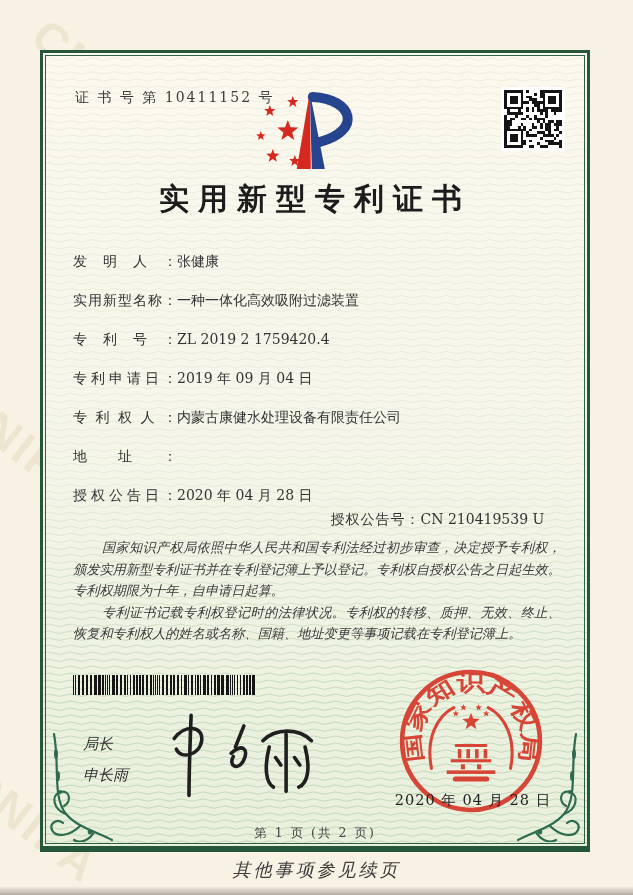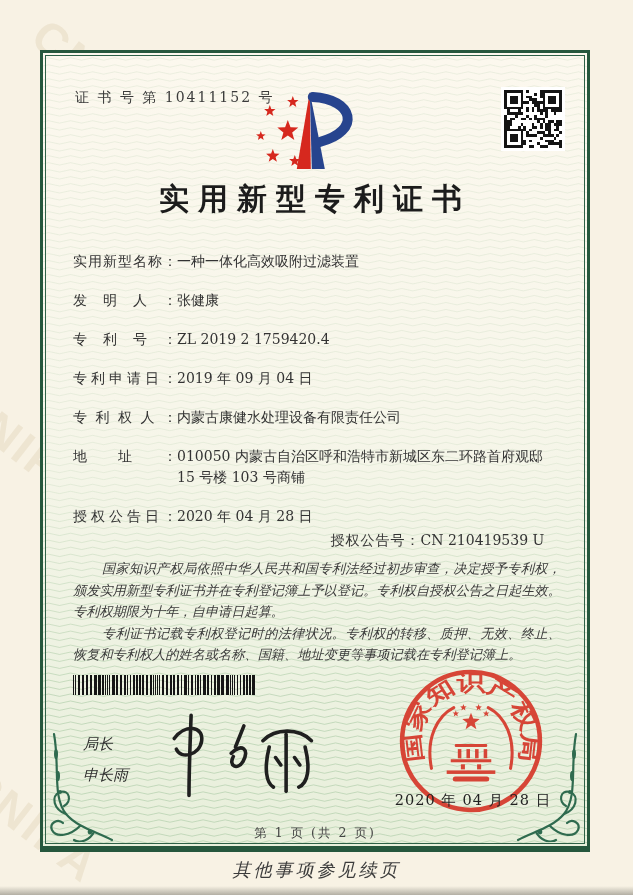--- a/index.html
+++ b/index.html
@@ -442,42 +442,41 @@
           <rect x="13" y="20" width="1" height="1" fill="#141414"></rect>
           <rect x="14" y="20" width="1" height="1" fill="#141414"></rect>
           <rect x="15" y="20" width="1" height="1" fill="#141414"></rect>
           <rect x="20" y="20" width="1" height="1" fill="#141414"></rect>
         </svg>
 
       <div class="title">实用新型专利证书</div>
 
       <div class="fields">
         <div class="field-row">
+          <span class="field-label">发明人：</span>
+          <span class="field-value">张健康</span>
+        </div>
+        <div class="field-row">
           <span class="field-label">实用新型名称：</span>
           <span class="field-value">一种一体化高效吸附过滤装置</span>
-        </div>
-        <div class="field-row">
-          <span class="field-label">发明人：</span>
-          <span class="field-value">张健康</span>
         </div>
         <div class="field-row">
           <span class="field-label">专利号：</span>
           <span class="field-value">ZL 2019 2 1759420.4</span>
         </div>
         <div class="field-row">
           <span class="field-label">专利申请日：</span>
           <span class="field-value">2019 年 09 月 04 日</span>
         </div>
         <div class="field-row">
           <span class="field-label">专利权人：</span>
           <span class="field-value">内蒙古康健水处理设备有限责任公司</span>
         </div>
         <div class="field-row">
           <span class="field-label">地址：</span>
-          <span class="field-value">010050 内蒙古自治区呼和浩特市新城区东二环路首府观邸 15 号楼 103 号商铺</span>
         </div>
         <div class="grant-row">
           <div class="grant-pair">
             <span class="field-label">授权公告日：</span>
             <span>2020 年 04 月 28 日</span>
           </div>
           <div class="grant-pair">
             <span class="field-label nat">授权公告号：</span>
             <span>CN 210419539 U</span>
           </div>

